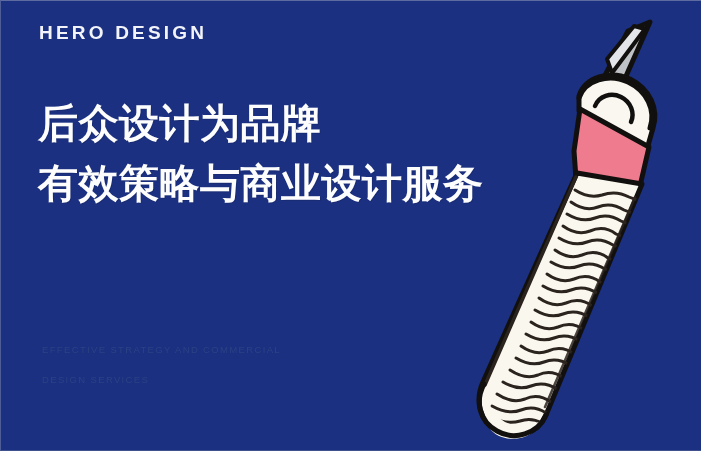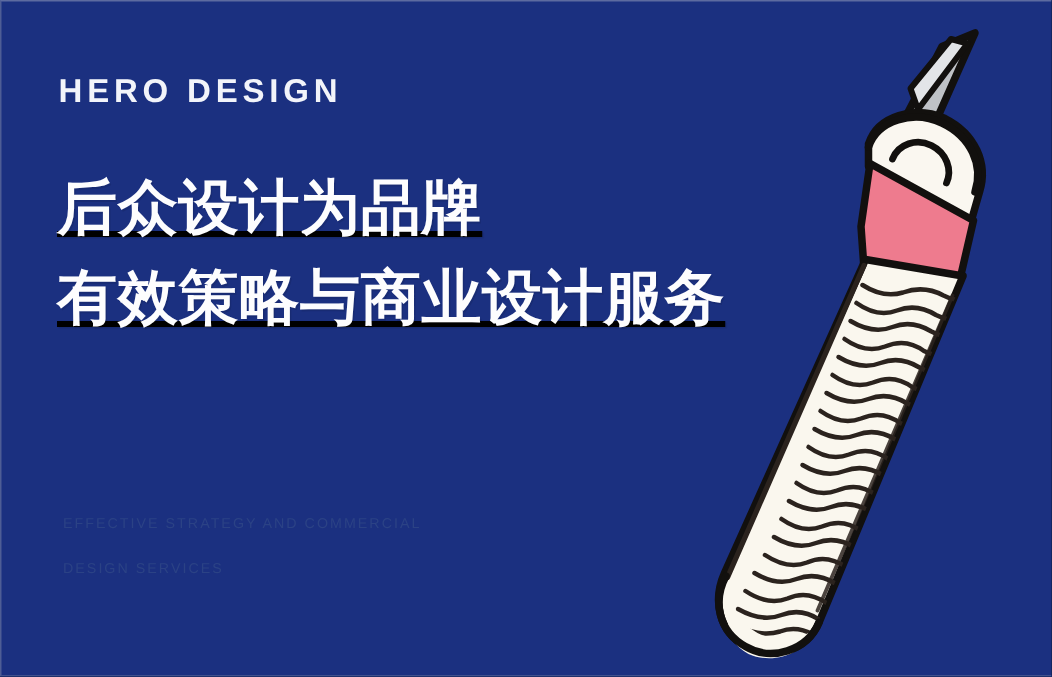--- a/index.html
+++ b/index.html
@@ -18,36 +18,35 @@
     background: #1B3080;
     box-sizing: border-box;
     border-top: 1px solid #5d6ba0;
     border-left: 1px solid #4e5d95;
     border-bottom: 1px solid #40518e;
   }
   
   #brand {
     position: absolute;
     left: 38px;
-    top: 48px;
-    font-size: 22px;
+    top: 20px;
+    font-size: 19px;
     font-weight: bold;
     letter-spacing: 3.2px;
     color: #f2f4fa;
     line-height: 24px;
     white-space: nowrap;
     z-index: 6;
   }
   
   #headline {
     position: absolute;
     left: 37px;
-    top: 108px;
+    top: 92px;
     z-index: 6;
-    text-decoration: underline;
   }
   #headline .hl {
     display: block;
     font-size: 40px;
     font-weight: bold;
     color: #fdfdfe;
     line-height: 60px;
     letter-spacing: 0.5px;
     white-space: nowrap;
     text-shadow: 1px 1px 0 rgba(0,0,0,0.10);

